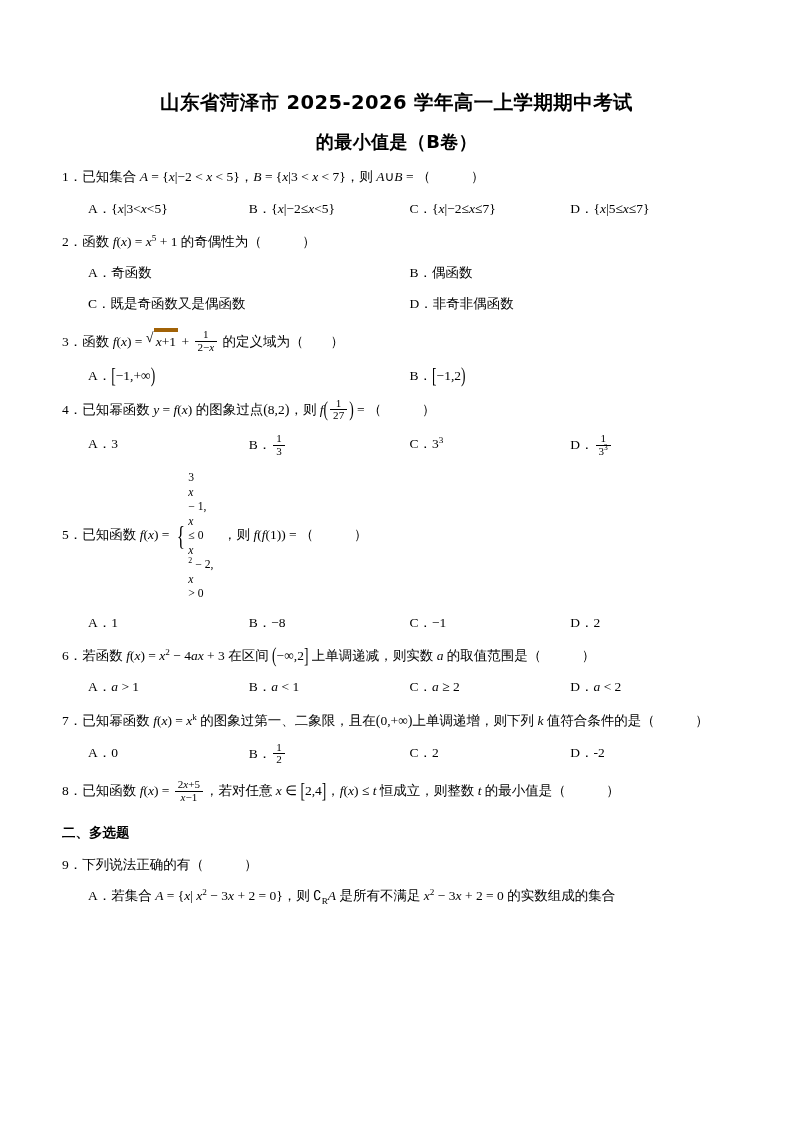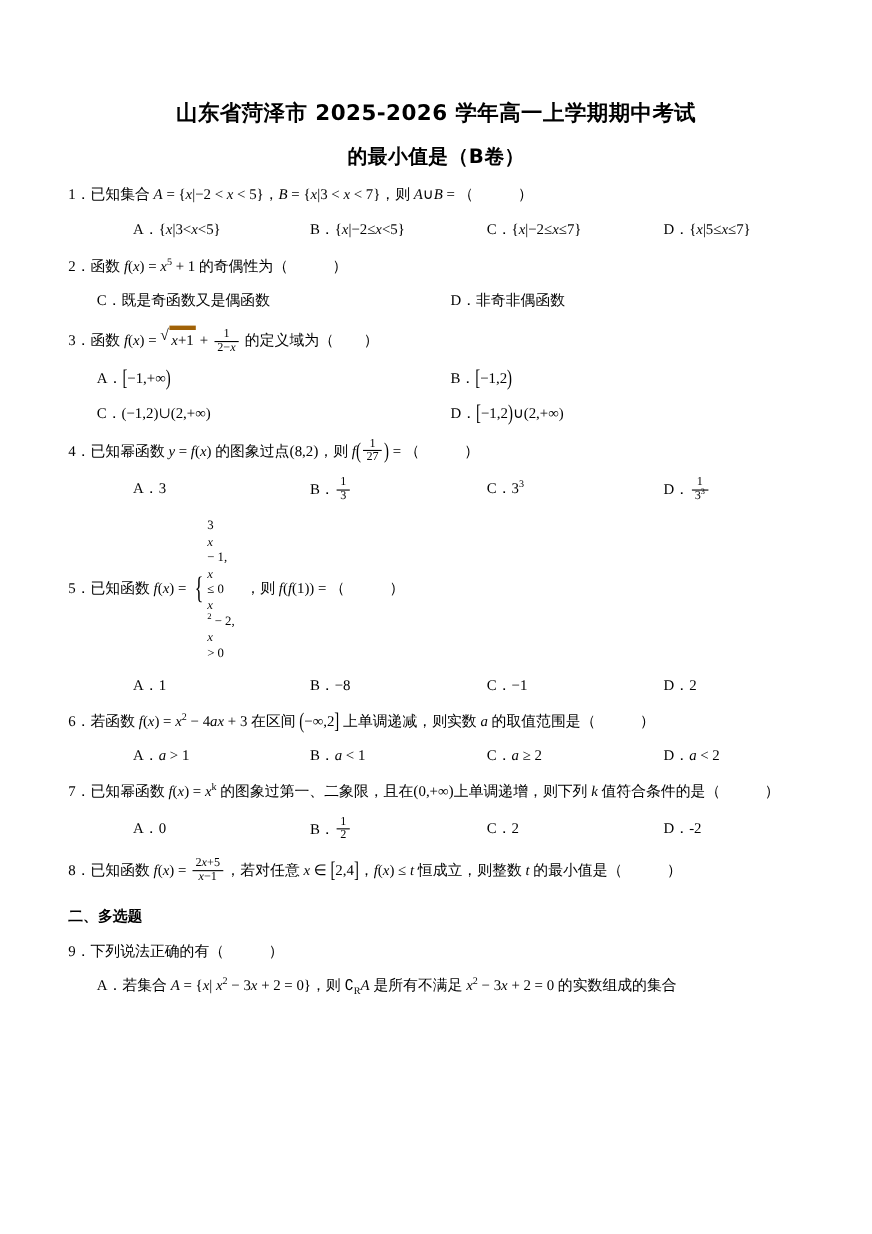--- a/index.html
+++ b/index.html
@@ -54,21 +54,21 @@
   .q-stem {
     display: block;
     white-space: nowrap;
   }
   .opts {
     display: flex;
     margin-top: 11px;
     font-size: 13.5px;
     padding-left: 26px;
   }
-  .opts.cols4 > .opt { width: 25%; margin-left: 33px; }
+  .opts.cols4 > .opt { width: 25%; }
   .opts.cols2 > .opt { width: 50%; }
   .opts.cols1 > .opt { width: 100%; }
   .opt { box-sizing: border-box; padding-right: 6px; white-space: nowrap; }
   
   .mi { font-family: "Liberation Serif", serif; font-style: italic; }
   sup.e { font-size: 0.68em; vertical-align: super; line-height: 0; }
   sub.e { font-size: 0.68em; vertical-align: sub; line-height: 0; }
   .frac {
     display: inline-block;
     vertical-align: middle;
@@ -147,37 +147,37 @@
       <div class="opt">C．{<span class="mi">x</span>|−2≤<span class="mi">x</span>≤7}</div>
       <div class="opt">D．{<span class="mi">x</span>|5≤<span class="mi">x</span>≤7}</div>
     </div>
   </div>
 
   <div class="q">
     <span class="q-stem">
       2．函数 <span class="mi">f</span>(<span class="mi">x</span>) = <span class="mi">x</span><sup class="e">5</sup> + 1 的奇偶性为（　　　）
     </span>
     <div class="opts cols2">
+      <div class="opt">A．奇函数</div>
+      <div class="opt">B．偶函数</div>
+    </div>
+    <div class="opts cols2">
       <div class="opt">C．既是奇函数又是偶函数</div>
       <div class="opt">D．非奇非偶函数</div>
     </div>
   </div>
 
   <div class="q">
     <span class="q-stem">
       3．函数 <span class="mi">f</span>(<span class="mi">x</span>) = <span class="sqrt"><span class="rad"><span class="mi">x</span>+1</span></span> +
       <span class="frac"><span class="num">1</span><span class="den">2−<span class="mi">x</span></span></span> 的定义域为（　　）
     </span>
     <div class="opts cols2">
       <div class="opt">A．<span class="big-paren">[</span>−1,+∞<span class="big-paren">)</span></div>
       <div class="opt">B．<span class="big-paren">[</span>−1,2<span class="big-paren">)</span></div>
-    </div>
-    <div class="opts cols2">
-      <div class="opt">C．(−1,2)∪(2,+∞)</div>
-      <div class="opt">D．<span class="big-paren">[</span>−1,2<span class="big-paren">)</span>∪(2,+∞)</div>
     </div>
   </div>
 
   <div class="q">
     <span class="q-stem">
       4．已知幂函数 <span class="mi">y</span> = <span class="mi">f</span>(<span class="mi">x</span>) 的图象过点<span class="brk">(</span>8,2<span class="brk">)</span>，则 <span class="mi">f</span><span class="big-paren">(</span><span class="frac"><span class="num">1</span><span class="den">27</span></span><span class="big-paren">)</span> = （　　　）
     </span>
     <div class="opts cols4">
       <div class="opt">A．3</div>
       <div class="opt">B．<span class="frac"><span class="num">1</span><span class="den">3</span></span></div>

